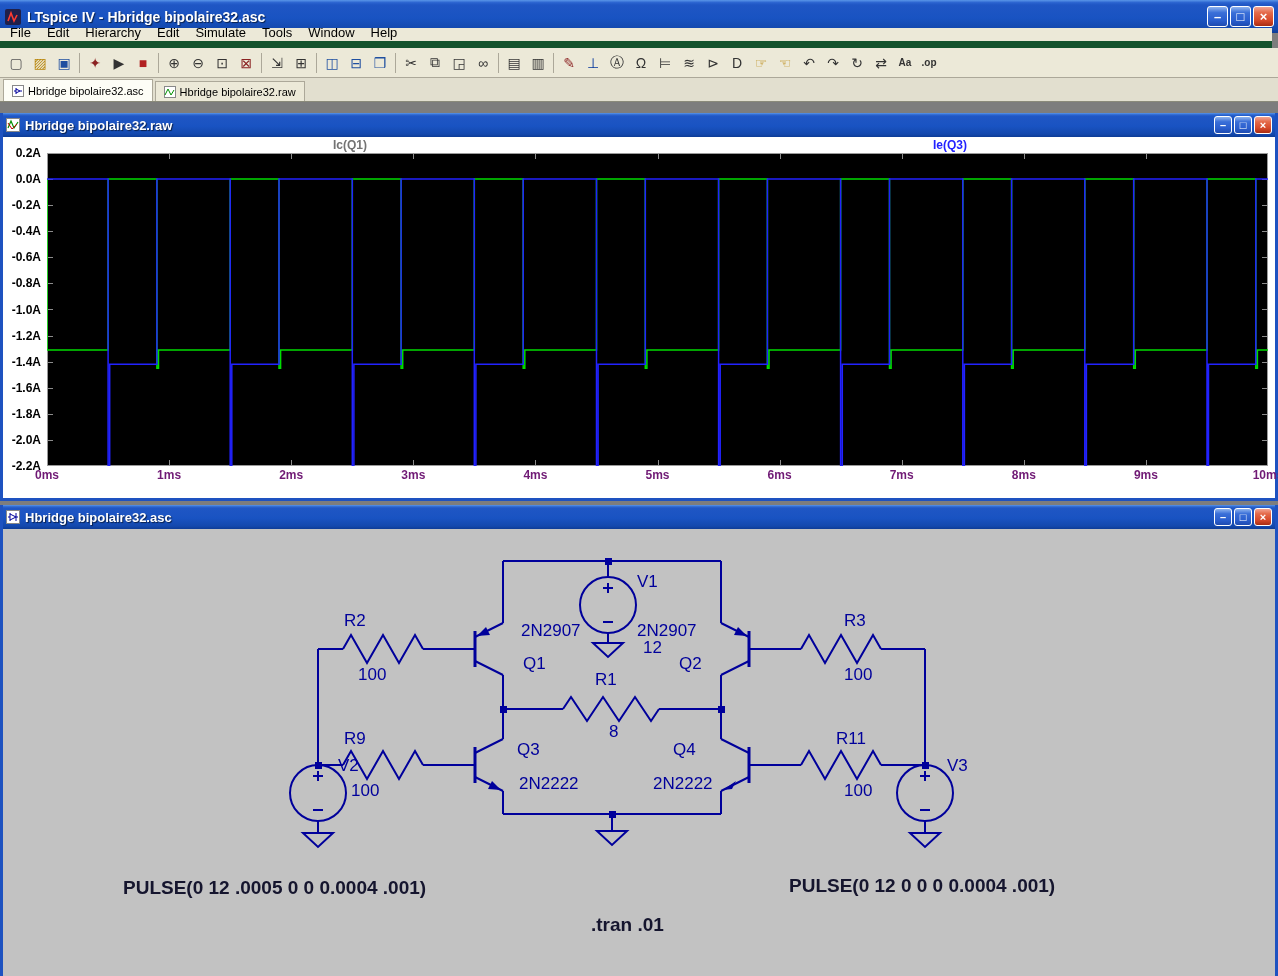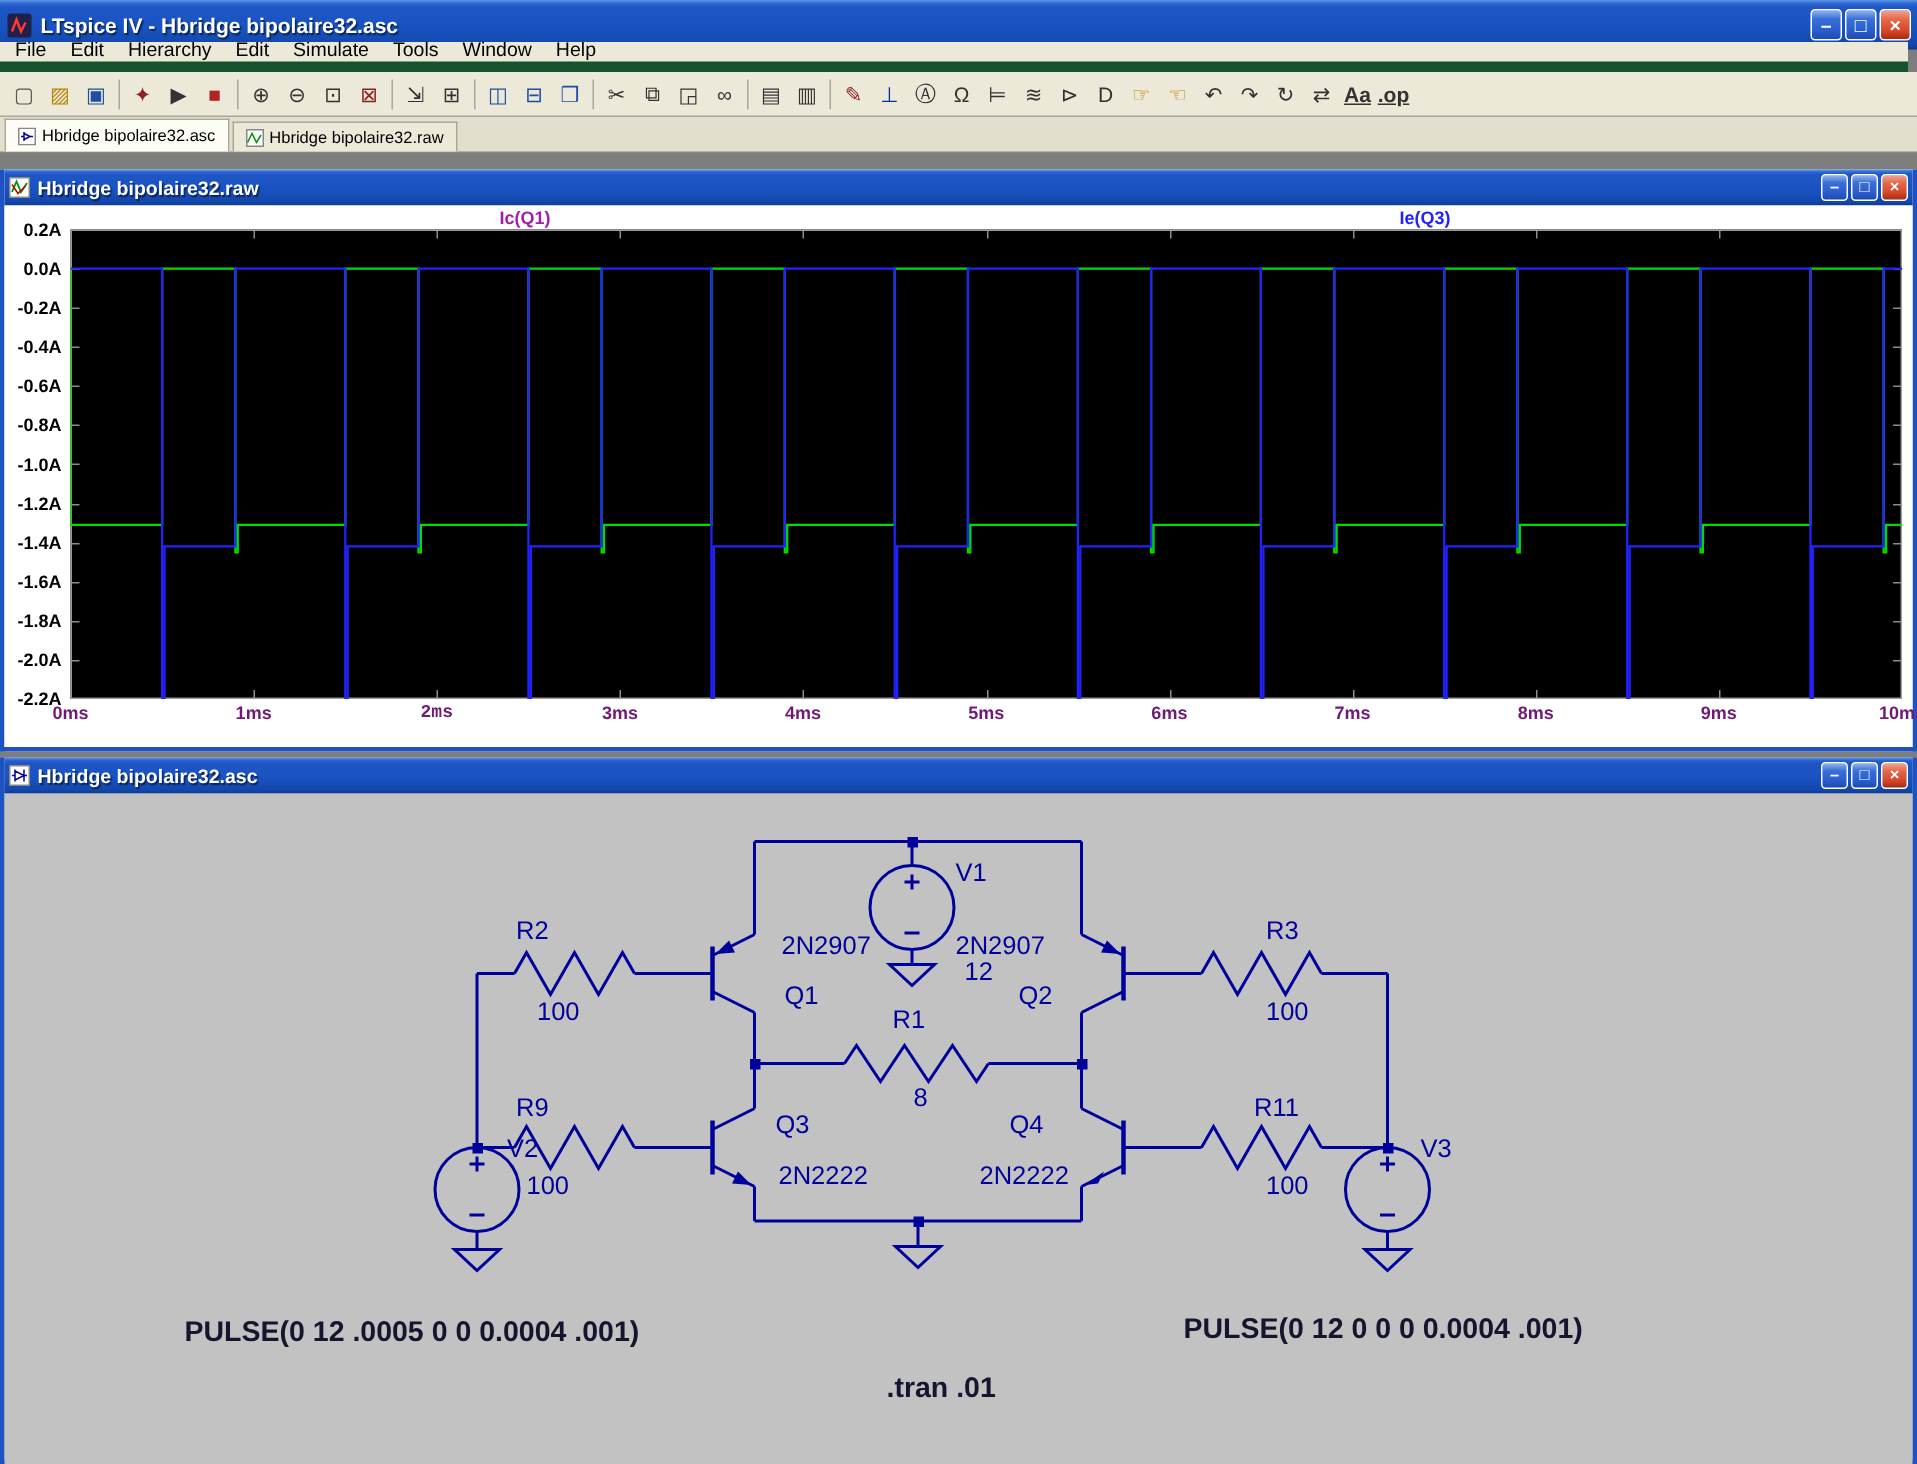--- a/index.html
+++ b/index.html
@@ -35,21 +35,21 @@
 
   .toolbar {
     position:absolute; left:0; top:48px; width:1278px; height:30px;
     background:#ece9d8; display:flex; align-items:center; padding:2px 4px;
     border-bottom:1px solid #aca899;
   }
   .tbtn {
     width:24px; height:23px; display:flex; align-items:center; justify-content:center;
     font-size:14px; border:1px solid transparent; border-radius:2px;
   }
-  .tbtn.txt { font-size:14px; font-weight:bold;text-decoration:underline; }
+  .tbtn.txt { font-size:10px; font-weight:bold; }
   .tsep { width:1px; height:20px; background:#aca899; margin:0 3px; }
 
   .tabbar {
     position:absolute; left:0; top:78px; width:1278px; height:24px;
     background:#e2dfcf; display:flex; align-items:flex-end; padding-left:3px;
     border-bottom:1px solid #8a8a7a;
   }
   .tab {
     height:20px; display:flex; align-items:center; gap:4px; padding:0 8px;
     font-size:11px; background:#ece9d8; border:1px solid #aca899; border-bottom:none;
@@ -198,21 +198,21 @@
     </span>
     <span class="child-title-text">Hbridge bipolaire32.raw</span>
     <span class="cap-group">
       <span class="capbtn small">–</span>
       <span class="capbtn small">□</span>
       <span class="capbtn small close">×</span>
     </span>
   </div>
   <div class="wave-body">
     <div class="trace-labels">
-      <span class="trace-label t0" style="color: #a21caf;">Ic(Q1)</span>
+      <span class="trace-label t0" style="color: #737373;">Ic(Q1)</span>
       <span class="trace-label t1" style="color: rgb(34, 34, 255);">Ie(Q3)</span>
     </div>
     <div class="y-labels">
         <span style="top: -7px;">0.2A</span>
         <span style="top: 19.0833px;">0.0A</span>
         <span style="top: 45.1667px;">-0.2A</span>
         <span style="top: 71.25px;">-0.4A</span>
         <span style="top: 97.3333px;">-0.6A</span>
         <span style="top: 123.417px;">-0.8A</span>
         <span style="top: 149.5px;">-1.0A</span>
@@ -274,21 +274,21 @@
           <line x1="0" y1="313.5" x2="6" y2="313.5"></line>
           <line x1="1215" y1="313.5" x2="1221" y2="313.5"></line>
         </g>
         <rect x="0.5" y="0.5" width="1220" height="312" fill="none" stroke="#9a9a9a"></rect>
         <path d="M 0 26.1 L 0.0 196.9 L 61.1 196.9 L 61.1 26.1 L 109.9 26.1 L 109.9 215.2 L 111.5 215.2 L 111.5 196.9 L 122.1 196.9 L 122.1 196.9 L 183.2 196.9 L 183.2 26.1 L 232.0 26.1 L 232.0 215.2 L 233.6 215.2 L 233.6 196.9 L 244.2 196.9 L 244.2 196.9 L 305.3 196.9 L 305.3 26.1 L 354.1 26.1 L 354.1 215.2 L 355.7 215.2 L 355.7 196.9 L 366.3 196.9 L 366.3 196.9 L 427.3 196.9 L 427.3 26.1 L 476.2 26.1 L 476.2 215.2 L 477.8 215.2 L 477.8 196.9 L 488.4 196.9 L 488.4 196.9 L 549.5 196.9 L 549.5 26.1 L 598.3 26.1 L 598.3 215.2 L 599.9 215.2 L 599.9 196.9 L 610.5 196.9 L 610.5 196.9 L 671.6 196.9 L 671.6 26.1 L 720.4 26.1 L 720.4 215.2 L 722.0 215.2 L 722.0 196.9 L 732.6 196.9 L 732.6 196.9 L 793.6 196.9 L 793.6 26.1 L 842.5 26.1 L 842.5 215.2 L 844.1 215.2 L 844.1 196.9 L 854.7 196.9 L 854.7 196.9 L 915.8 196.9 L 915.8 26.1 L 964.6 26.1 L 964.6 215.2 L 966.2 215.2 L 966.2 196.9 L 976.8 196.9 L 976.8 196.9 L 1037.8 196.9 L 1037.8 26.1 L 1086.7 26.1 L 1086.7 215.2 L 1088.3 215.2 L 1088.3 196.9 L 1098.9 196.9 L 1098.9 196.9 L 1160.0 196.9 L 1160.0 26.1 L 1208.8 26.1 L 1208.8 215.2 L 1210.4 215.2 L 1210.4 196.9 L 1221.0 196.9" fill="none" stroke="#00dc00" stroke-width="1.5"></path>
         <path d="M 0 26.1 L 0.0 26.1 L 61.1 26.1 L 61.1 313.0 L 62.7 313.0 L 62.7 211.3 L 109.9 211.3 L 109.9 26.1 L 122.1 26.1 L 122.1 26.1 L 183.2 26.1 L 183.2 313.0 L 184.8 313.0 L 184.8 211.3 L 232.0 211.3 L 232.0 26.1 L 244.2 26.1 L 244.2 26.1 L 305.3 26.1 L 305.3 313.0 L 306.9 313.0 L 306.9 211.3 L 354.1 211.3 L 354.1 26.1 L 366.3 26.1 L 366.3 26.1 L 427.3 26.1 L 427.3 313.0 L 428.9 313.0 L 428.9 211.3 L 476.2 211.3 L 476.2 26.1 L 488.4 26.1 L 488.4 26.1 L 549.5 26.1 L 549.5 313.0 L 551.1 313.0 L 551.1 211.3 L 598.3 211.3 L 598.3 26.1 L 610.5 26.1 L 610.5 26.1 L 671.6 26.1 L 671.6 313.0 L 673.2 313.0 L 673.2 211.3 L 720.4 211.3 L 720.4 26.1 L 732.6 26.1 L 732.6 26.1 L 793.6 26.1 L 793.6 313.0 L 795.3 313.0 L 795.3 211.3 L 842.5 211.3 L 842.5 26.1 L 854.7 26.1 L 854.7 26.1 L 915.8 26.1 L 915.8 313.0 L 917.4 313.0 L 917.4 211.3 L 964.6 211.3 L 964.6 26.1 L 976.8 26.1 L 976.8 26.1 L 1037.8 26.1 L 1037.8 313.0 L 1039.4 313.0 L 1039.4 211.3 L 1086.7 211.3 L 1086.7 26.1 L 1098.9 26.1 L 1098.9 26.1 L 1160.0 26.1 L 1160.0 313.0 L 1161.5 313.0 L 1161.5 211.3 L 1208.8 211.3 L 1208.8 26.1 L 1221.0 26.1" fill="none" stroke="#2222ff" stroke-width="1.5"></path>
       </svg>
     <div class="x-labels">
         <span style="left: -22px;">0ms</span>
         <span style="left: 100.1px;">1ms</span>
-        <span style="left: 222.2px; font-family: Liberation Mono, monospace;">2ms</span>
+        <span style="left: 222.2px;">2ms</span>
         <span style="left: 344.3px;">3ms</span>
         <span style="left: 466.4px;">4ms</span>
         <span style="left: 588.5px;">5ms</span>
         <span style="left: 710.6px;">6ms</span>
         <span style="left: 832.7px;">7ms</span>
         <span style="left: 954.8px;">8ms</span>
         <span style="left: 1076.9px;">9ms</span>
         <span style="left: 1199px;">10ms</span>
       </div>
   </div>

